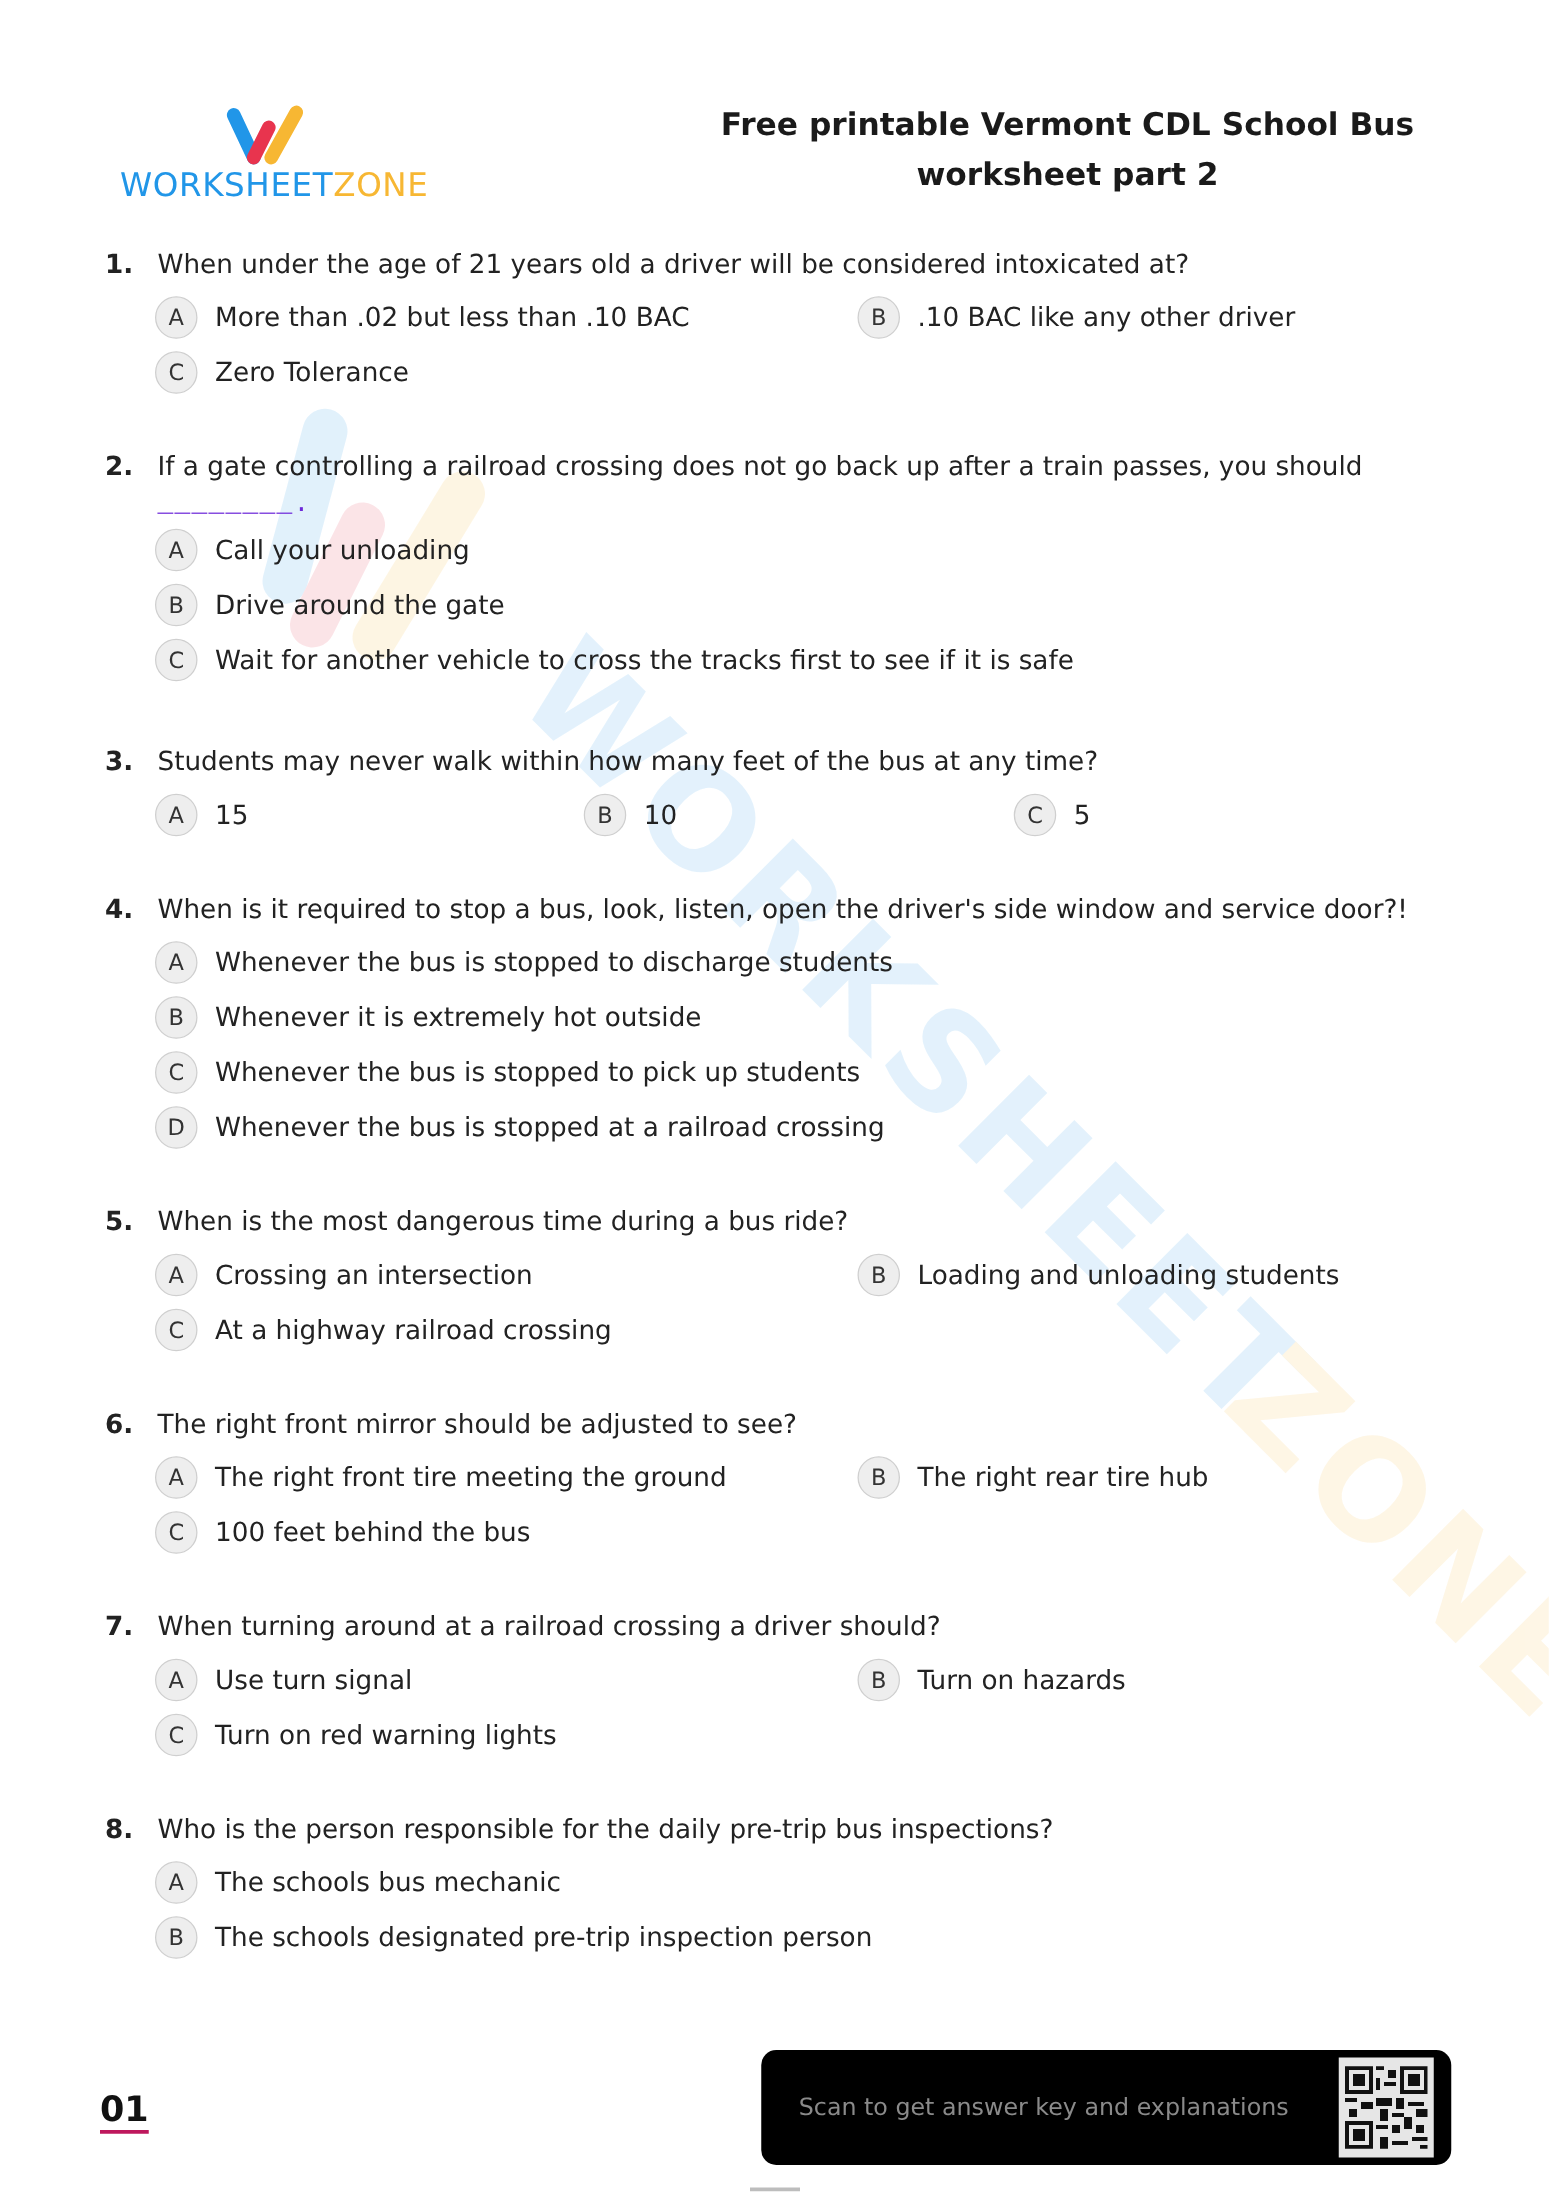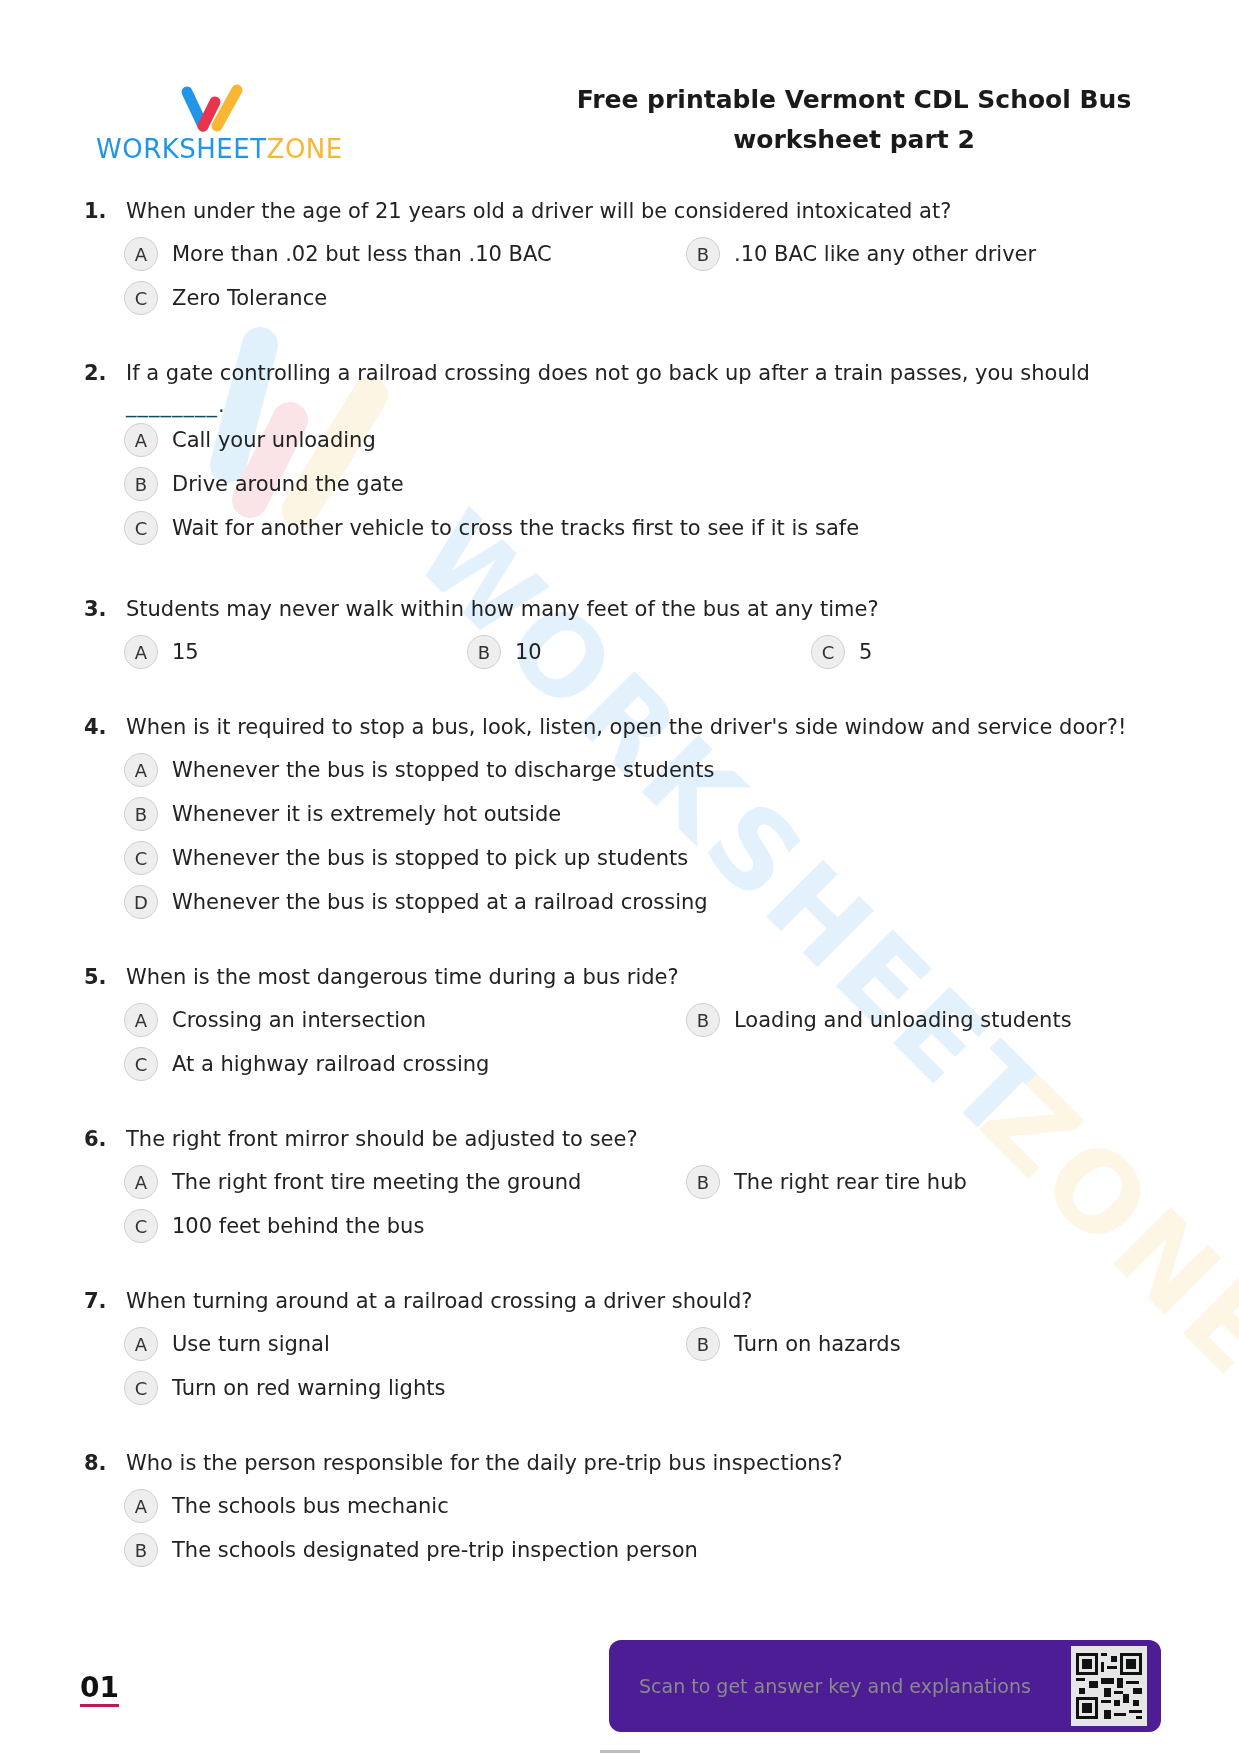--- a/index.html
+++ b/index.html
@@ -14,27 +14,27 @@
   .logo-mark { width: 68px; height: 52px; }
   .logo-text { font-family: "DejaVu Sans", sans-serif; font-size: 26px; letter-spacing: 0.5px; margin-left: 12px; font-weight: normal; }
   .logo-text .w { color: #2196e8; }
   .logo-text .z { color: #f7b733; }
   .title { position: absolute; left: 460px; top: 2px; width: 620px; text-align: center; font-weight: bold; font-size: 25px; line-height: 40px; color: #1a1a1a; }
 
   .q { position: absolute; left: 84px; width: 1090px; }
   .q-head { display: flex; font-size: 21px; line-height: 30px; color: #222; }
   .q-num { width: 42px; font-weight: bold; flex-shrink: 0; }
   .q-text { flex: 1; }
-  .blank { display: block; letter-spacing: 1px; color: #0c4a6e; margin-top: 2px; }
+  .blank { display: block; letter-spacing: 1px; color: #6d28d9; margin-top: 2px; font-family: Liberation Mono, monospace; }
   .opts { position: relative; margin-left: 40px; }
   .opt { position: absolute; display: flex; align-items: center; font-size: 21px; color: #222; }
   .badge { width: 34px; height: 34px; border-radius: 50%; background: #eeeeee; border: 1px solid #cfcfcf; display: flex; align-items: center; justify-content: center; font-size: 18px; color: #333; margin-right: 14px; flex-shrink: 0; }
 
   .footer-num { position: absolute; left: 80px; top: 1672px; font-size: 28px; font-weight: bold; color: #111; border-bottom: 3px solid #be185d; line-height: 32px; }
-  .scan-box { position: absolute; left: 609px; top: 1640px; width: 552px; height: 92px; background: #4c1d95; border-radius: 12px; display: flex; align-items: center; }
+  .scan-box { position: absolute; left: 609px; top: 1640px; width: 552px; height: 92px; background: #000000; border-radius: 12px; display: flex; align-items: center; }
   .scan-text { margin-left: 30px; font-size: 19px; color: #8a8a8a; flex: 1; }
   .qr { width: 76px; height: 80px; background: #e6e6e6; margin-right: 14px; display: flex; align-items: center; justify-content: center; }
   .bottom-line { position: absolute; left: 600px; top: 1750px; width: 40px; height: 3px; background: #bdbdbd; }
 </style>
 </head>
 <body>
 
 <svg class="watermark" viewBox="0 0 1239 1754">
   <g opacity="0.13">
     <line x1="260" y1="345" x2="228" y2="465" stroke="#2196e8" stroke-width="36" stroke-linecap="round"></line>

